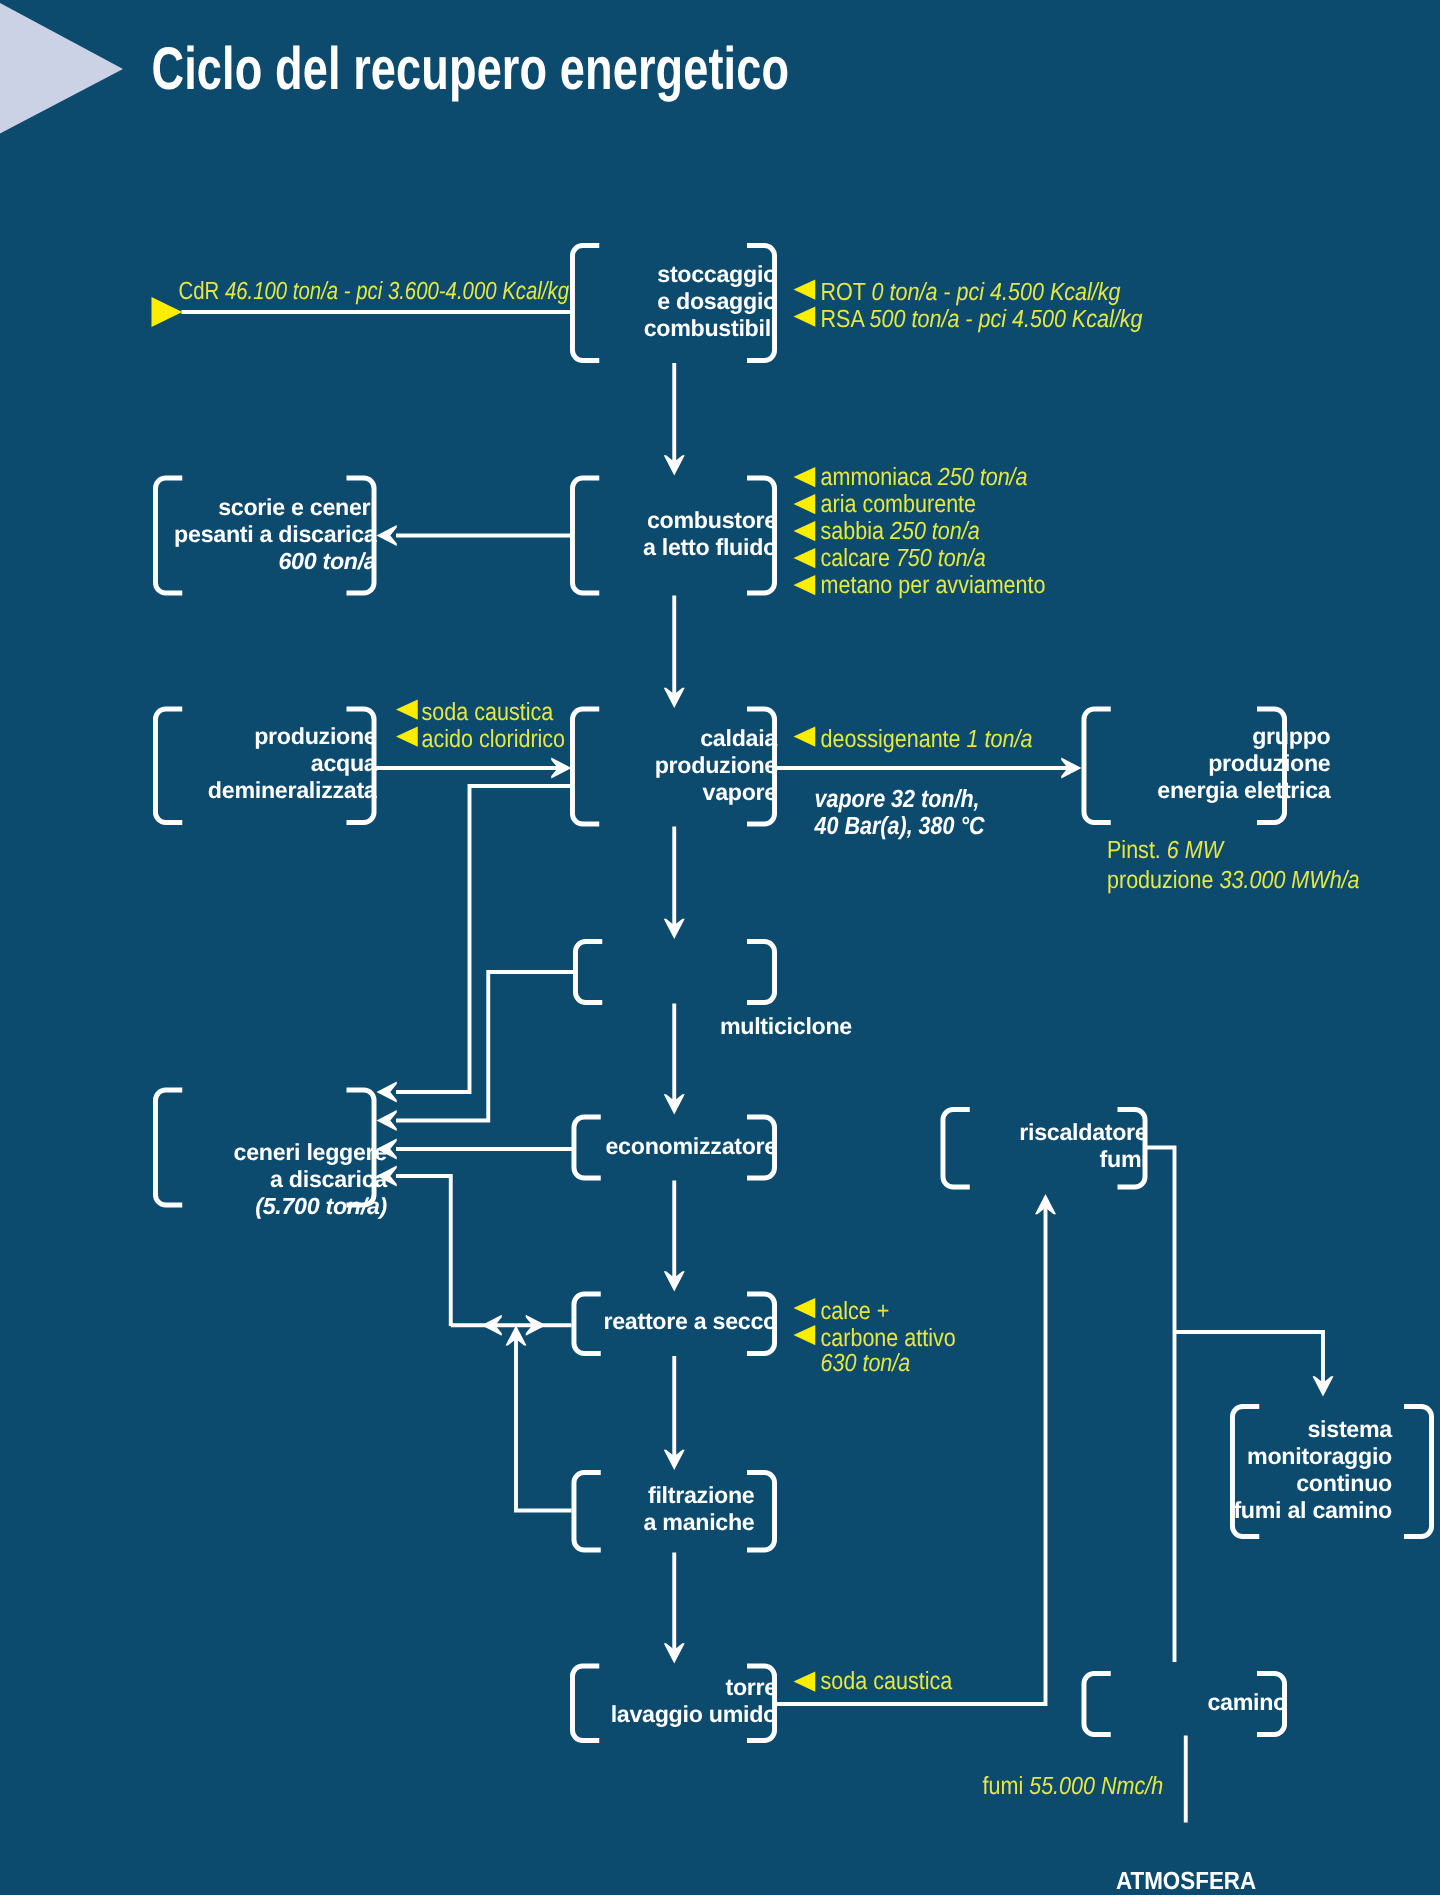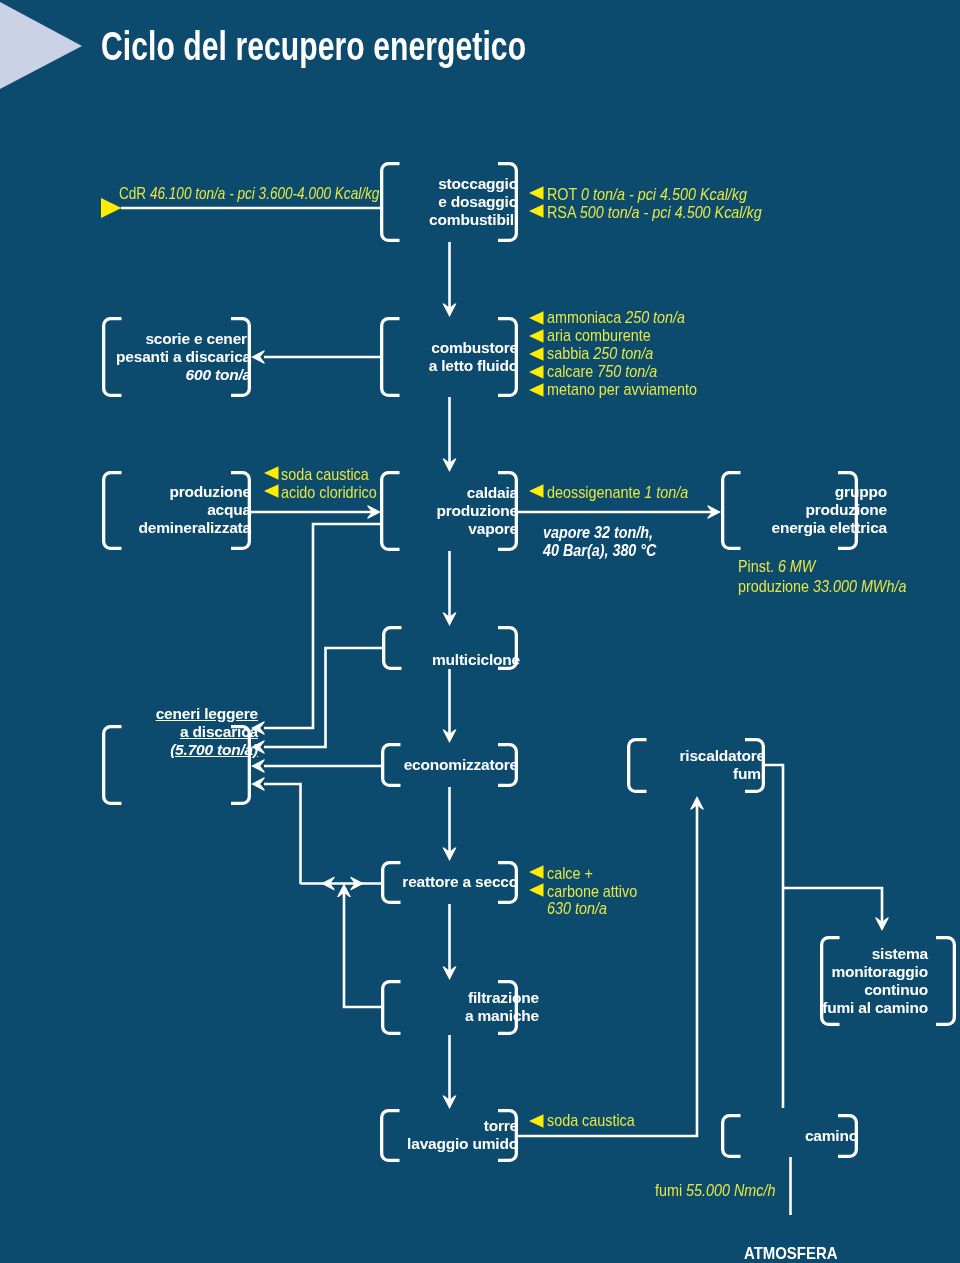--- a/index.html
+++ b/index.html
@@ -149,45 +149,45 @@
       <div class="node" style="left: 380px; width: 138px; top: 483.5px;">
         <span class="ln">caldaia</span>
         <span class="ln">produzione</span>
         <span class="ln">vapore</span>
       </div>
       <div class="node" style="left: 721px; width: 166px; top: 483px;">
         <span class="ln">gruppo</span>
         <span class="ln">produzione</span>
         <span class="ln">energia elettrica</span>
       </div>
-      <div class="node" style="left: 382px; width: 138px; top: 651px;">
+      <div class="node" style="left: 382px; width: 138px; top: 676px; padding-left: 48px;">
         <span class="ln">multiciclone</span>
       </div>
-      <div class="node" style="left: 102px; width: 156px; top: 705px; text-decoration: underline;">
+      <div class="node" style="left: 102px; width: 156px; top: 760px;">
         <span class="ln">ceneri leggere</span>
         <span class="ln">a discarica</span>
         <span class="ln it">(5.700 ton/a)</span>
       </div>
       <div class="node" style="left: 381px; width: 137px; top: 755.5px;">
         <span class="ln">economizzatore</span>
       </div>
       <div class="node" style="left: 627px; width: 138px; top: 747px;">
         <span class="ln">riscaldatore</span>
         <span class="ln">fumi</span>
       </div>
       <div class="node" style="left: 381px; width: 137px; top: 873px;">
         <span class="ln">reattore a secco</span>
       </div>
       <div class="node" style="left: 820px; width: 108px; top: 944.5px;">
         <span class="ln">sistema</span>
         <span class="ln">monitoraggio</span>
         <span class="ln">continuo</span>
         <span class="ln">fumi al camino</span>
       </div>
-      <div class="node" style="left: 381px; width: 122px; top: 989px; padding-left: 36px;">
+      <div class="node" style="left: 381px; width: 122px; top: 989px;">
         <span class="ln">filtrazione</span>
         <span class="ln">a maniche</span>
       </div>
       <div class="node" style="left: 380px; width: 138px; top: 1117px;">
         <span class="ln">torre</span>
         <span class="ln">lavaggio umido</span>
       </div>
       <div class="node" style="left: 721px; width: 137px; top: 1126.5px;">
         <span class="ln">camino</span>
       </div>

